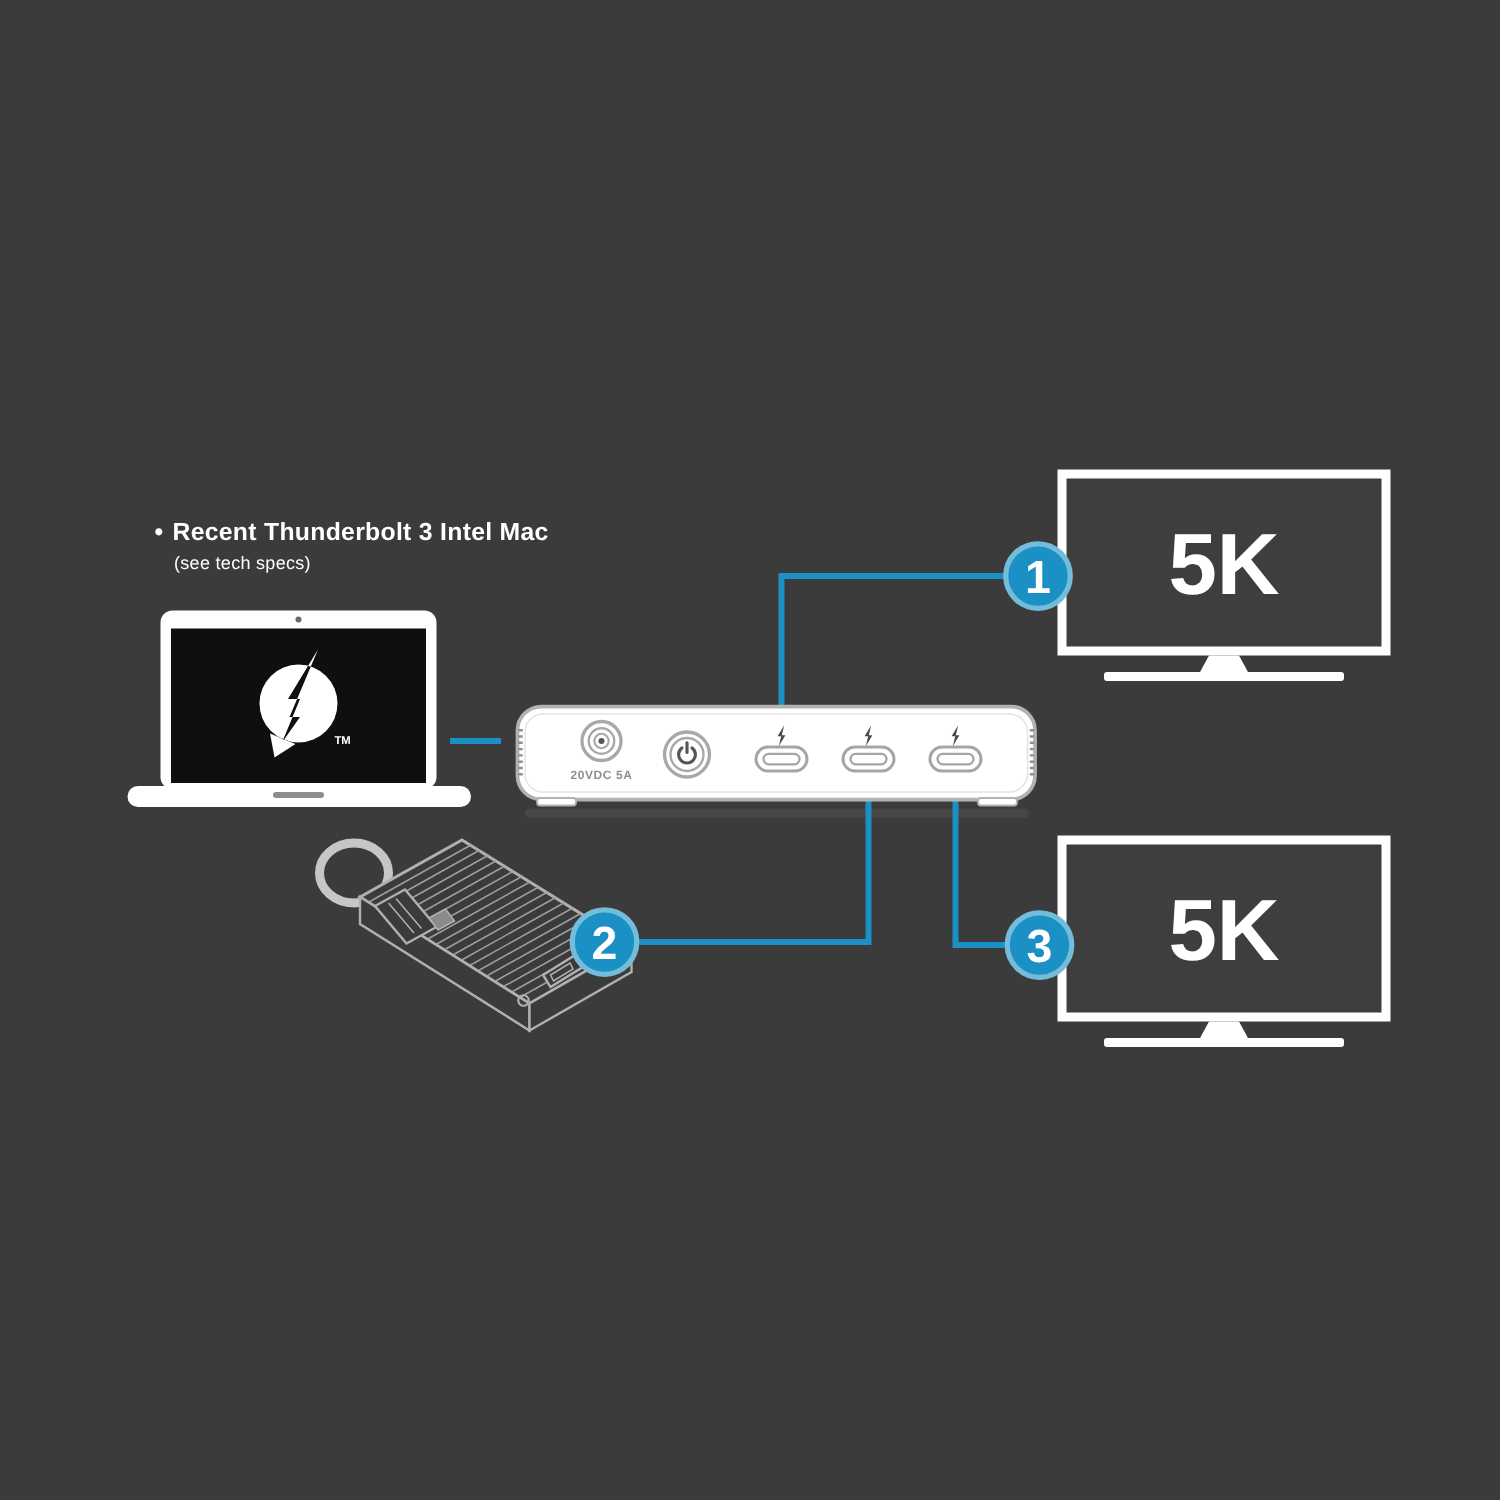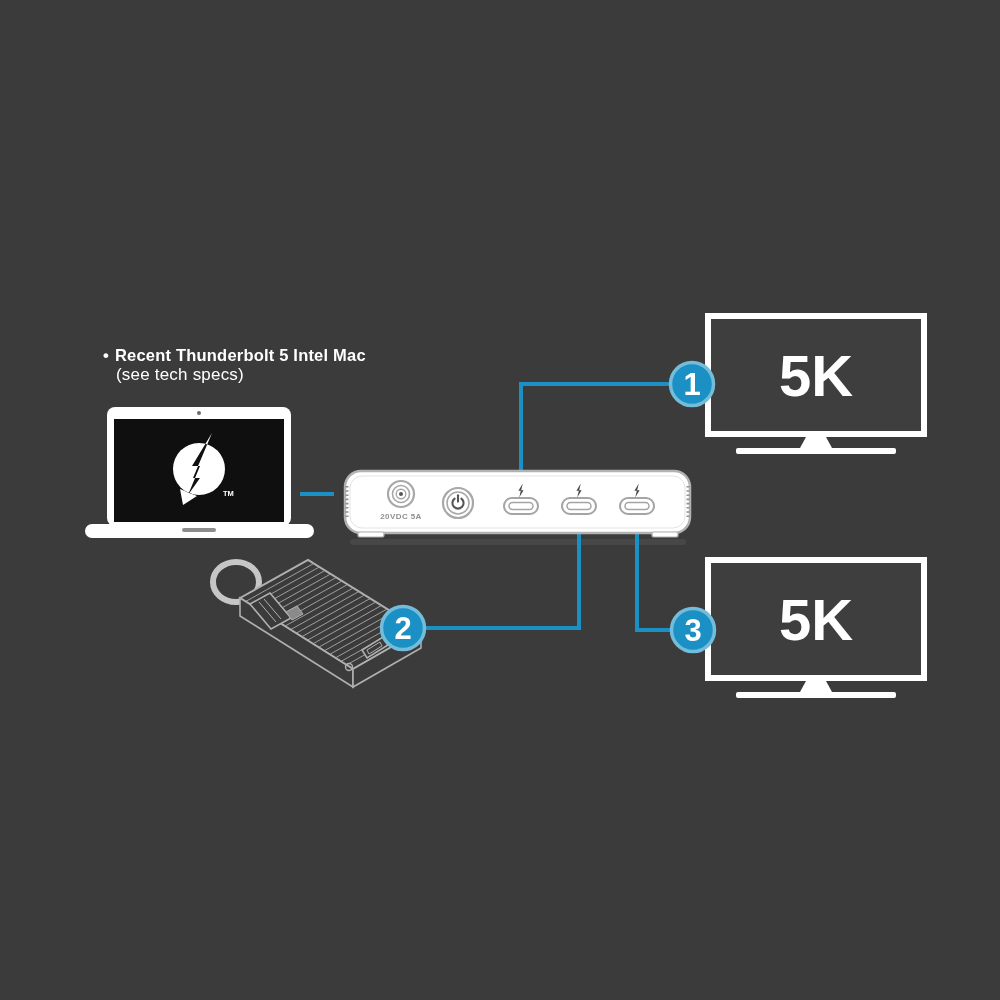--- a/index.html
+++ b/index.html
@@ -10,31 +10,31 @@
     position:relative;
     overflow:hidden;
   }
   .stage{position:absolute;inset:0;}
   .heading{
     position:absolute;left:103px;top:345px;
     color:#ffffff;line-height:20px;
   }
   .heading .row1{font-size:16.5px;font-weight:bold;letter-spacing:.2px;}
   .heading .row1 .bullet{margin-right:6px;font-weight:bold;}
-  .heading .row2{font-size:17px;font-weight:normal;padding-left:13px;letter-spacing:.2px;}
+  .heading .row2{font-size:12px;font-weight:normal;padding-left:13px;letter-spacing:.2px;}
   svg{position:absolute;left:0;top:0;}
   text{font-family:"Liberation Sans", sans-serif;}
 </style>
 </head>
 <body>
 
 <div class="stage">
 
   <div class="heading">
-    <div class="row1"><span class="bullet">•</span><span>Recent Thunderbolt 5 Intel Mac</span></div>
+    <div class="row1"><span class="bullet">•</span><span>Recent Thunderbolt 3 Intel Mac</span></div>
     <div class="row2">(see tech specs)</div>
   </div>
 
   <svg width="1000" height="1000" viewBox="0 0 1000 1000">
 
     <rect x="350" y="539" width="336" height="6" rx="3" fill="#525252" opacity="0.55"></rect>
 
     <g>
       <rect x="107" y="407" width="184" height="119" rx="8" fill="#ffffff"></rect>
       <rect x="114" y="419" width="170" height="103" fill="#0f0f0f"></rect>

